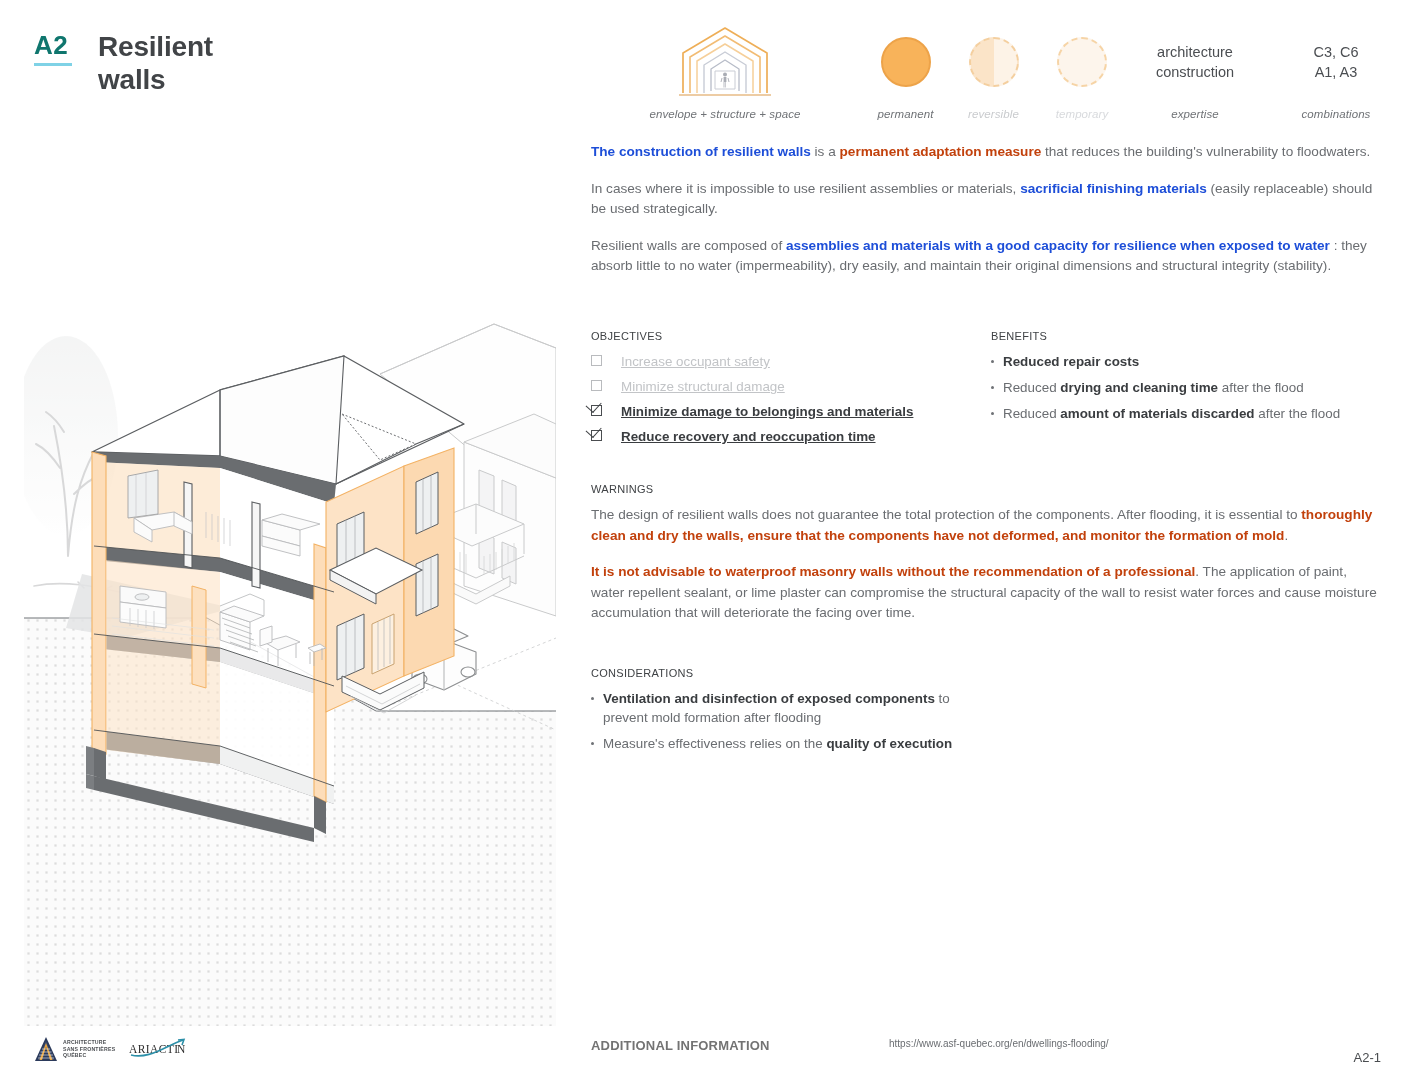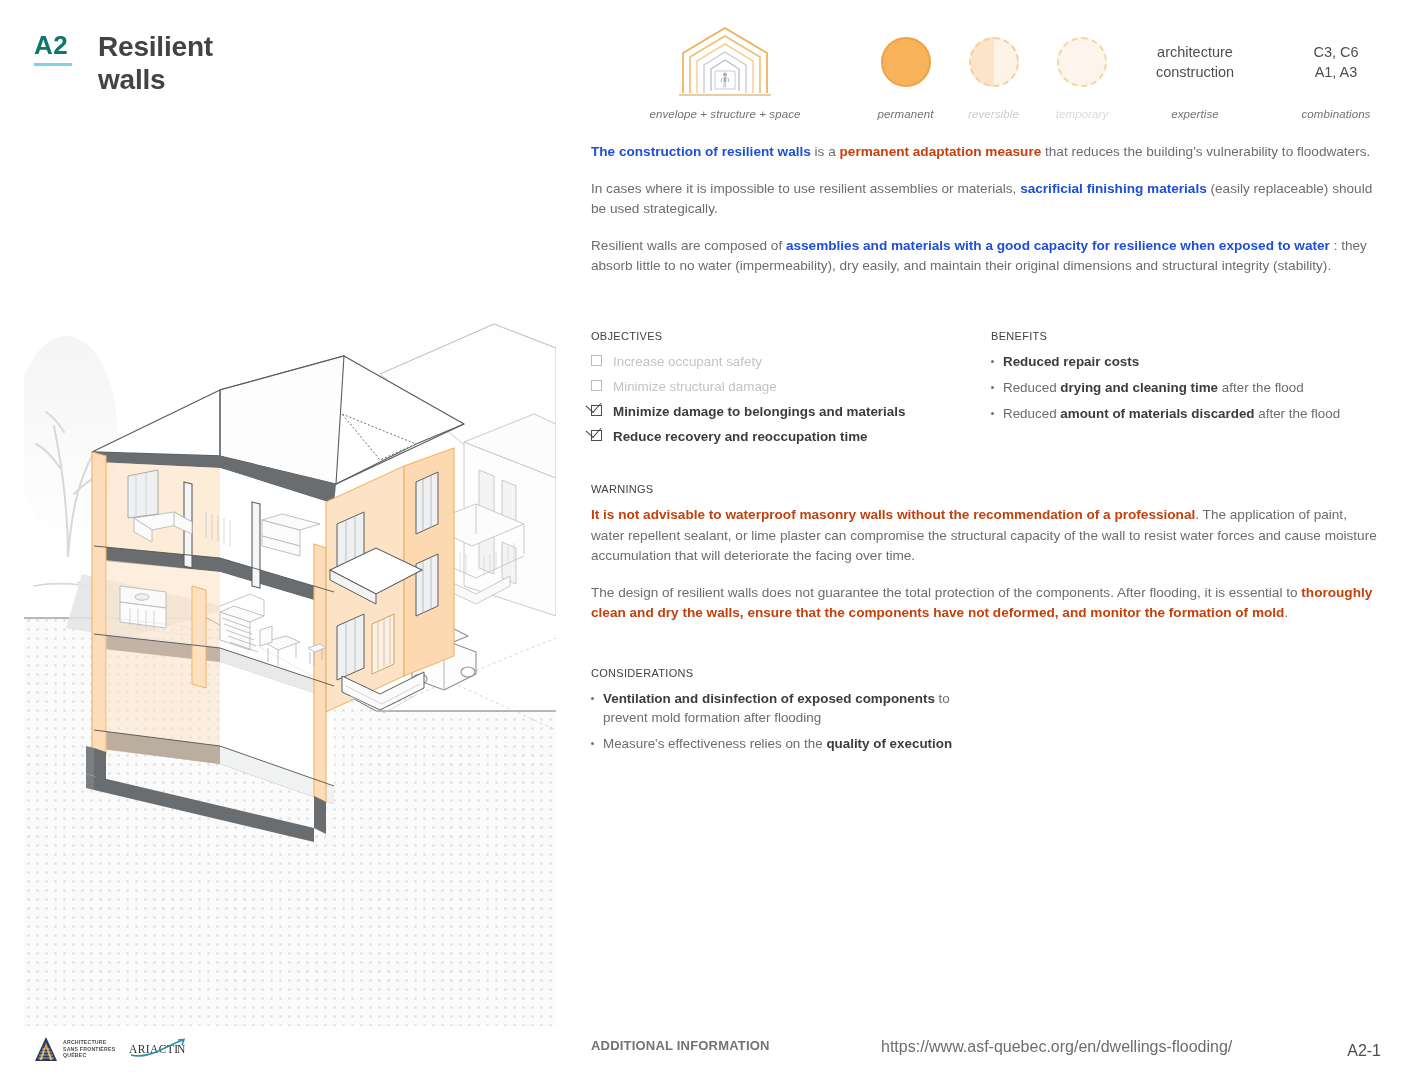--- a/index.html
+++ b/index.html
@@ -93,45 +93,45 @@
   .cbox{
     width:11px;height:11px;border:1.3px solid #b9bbbe;flex:0 0 11px;margin-top:3px;
     position:relative;box-sizing:border-box;
   }
   .cbox.on{border-color:#4a4d50;}
   .cbox.on::after{
     content:"";position:absolute;left:1px;top:-3.5px;width:12px;height:9px;
     border-left:1.6px solid #3f4245;border-bottom:1.6px solid #3f4245;
     transform:rotate(-48deg);transform-origin:left bottom;
   }
-  .obj-label{margin-left:11px;font-size:13.4px;line-height:19px;color:#c2c4c7;}
+  .obj-label{margin-left:19px;font-size:13.4px;line-height:19px;color:#c2c4c7;text-decoration:underline;}
   .obj-item.on .obj-label{color:#3a3d40;font-weight:700;}
 
   .bullet-item{display:flex;align-items:flex-start;margin-bottom:7px;}
   .dot{
     width:3px;height:3px;border-radius:50%;background:#6f7276;flex:0 0 3px;margin-top:8px;
   }
   .bul-label{margin-left:9px;font-size:13.4px;line-height:19px;color:#6a6d71;}
   .bul-label b{color:#3a3d40;font-weight:700;}
 
   
   .col-warnings{position:absolute;left:31px;top:483px;width:790px;}
   
   .col-considerations{position:absolute;left:31px;top:667px;width:400px;}
 
   
   .footer{position:absolute;left:31px;bottom:32px;width:790px;height:18px;}
   .foot-label{
     position:absolute;left:0;top:0;font-size:13px;font-weight:700;color:#737373;letter-spacing:.2px;
   }
   .foot-url{
-    position:absolute;left:290px;top:0;font-size:16px;color:#6a6d71;letter-spacing:0px;
+    position:absolute;left:298px;top:0;font-size:10px;color:#6a6d71;letter-spacing:0px;
   }
   .foot-page{
-    position:absolute;right:0;top:4px;font-size:16px;color:#4a4d50;
+    position:absolute;right:0;top:12px;font-size:13px;color:#4a4d50;
   }
 </style>
 </head>
 <body>
 
 <div class="page">
 
   <div class="left-col">
 
     <div class="sheet-head">
@@ -466,22 +466,22 @@
           </div>
           <div class="bullet-item">
             <span class="dot"></span>
             <span class="bul-label">Reduced <b>amount of materials discarded</b> after the flood</span>
           </div>
         </div>
     </div>
 
     <div class="col-warnings">
       <div class="sec-h">WARNINGS</div>
+      <p class="para">The design of resilient walls does not guarantee the total protection of the components. After flooding, it is essential to <span class="hl">thoroughly clean and dry the walls, ensure that the components have not deformed, and monitor the formation of mold</span>.</p>
       <p class="para"><span class="hl">It is not advisable to waterproof masonry walls without the recommendation of a professional</span>. The application of paint, water repellent sealant, or lime plaster can compromise the structural capacity of the wall to resist water forces and cause moisture accumulation that will deteriorate the facing over time.</p>
-      <p class="para">The design of resilient walls does not guarantee the total protection of the components. After flooding, it is essential to <span class="hl">thoroughly clean and dry the walls, ensure that the components have not deformed, and monitor the formation of mold</span>.</p>
     </div>
 
     <div class="col-considerations">
       <div class="sec-h">CONSIDERATIONS</div>
       <div>
           <div class="bullet-item">
             <span class="dot"></span>
             <span class="bul-label"><b>Ventilation and disinfection of exposed components</b> to prevent mold formation after flooding</span>
           </div>
           <div class="bullet-item">

